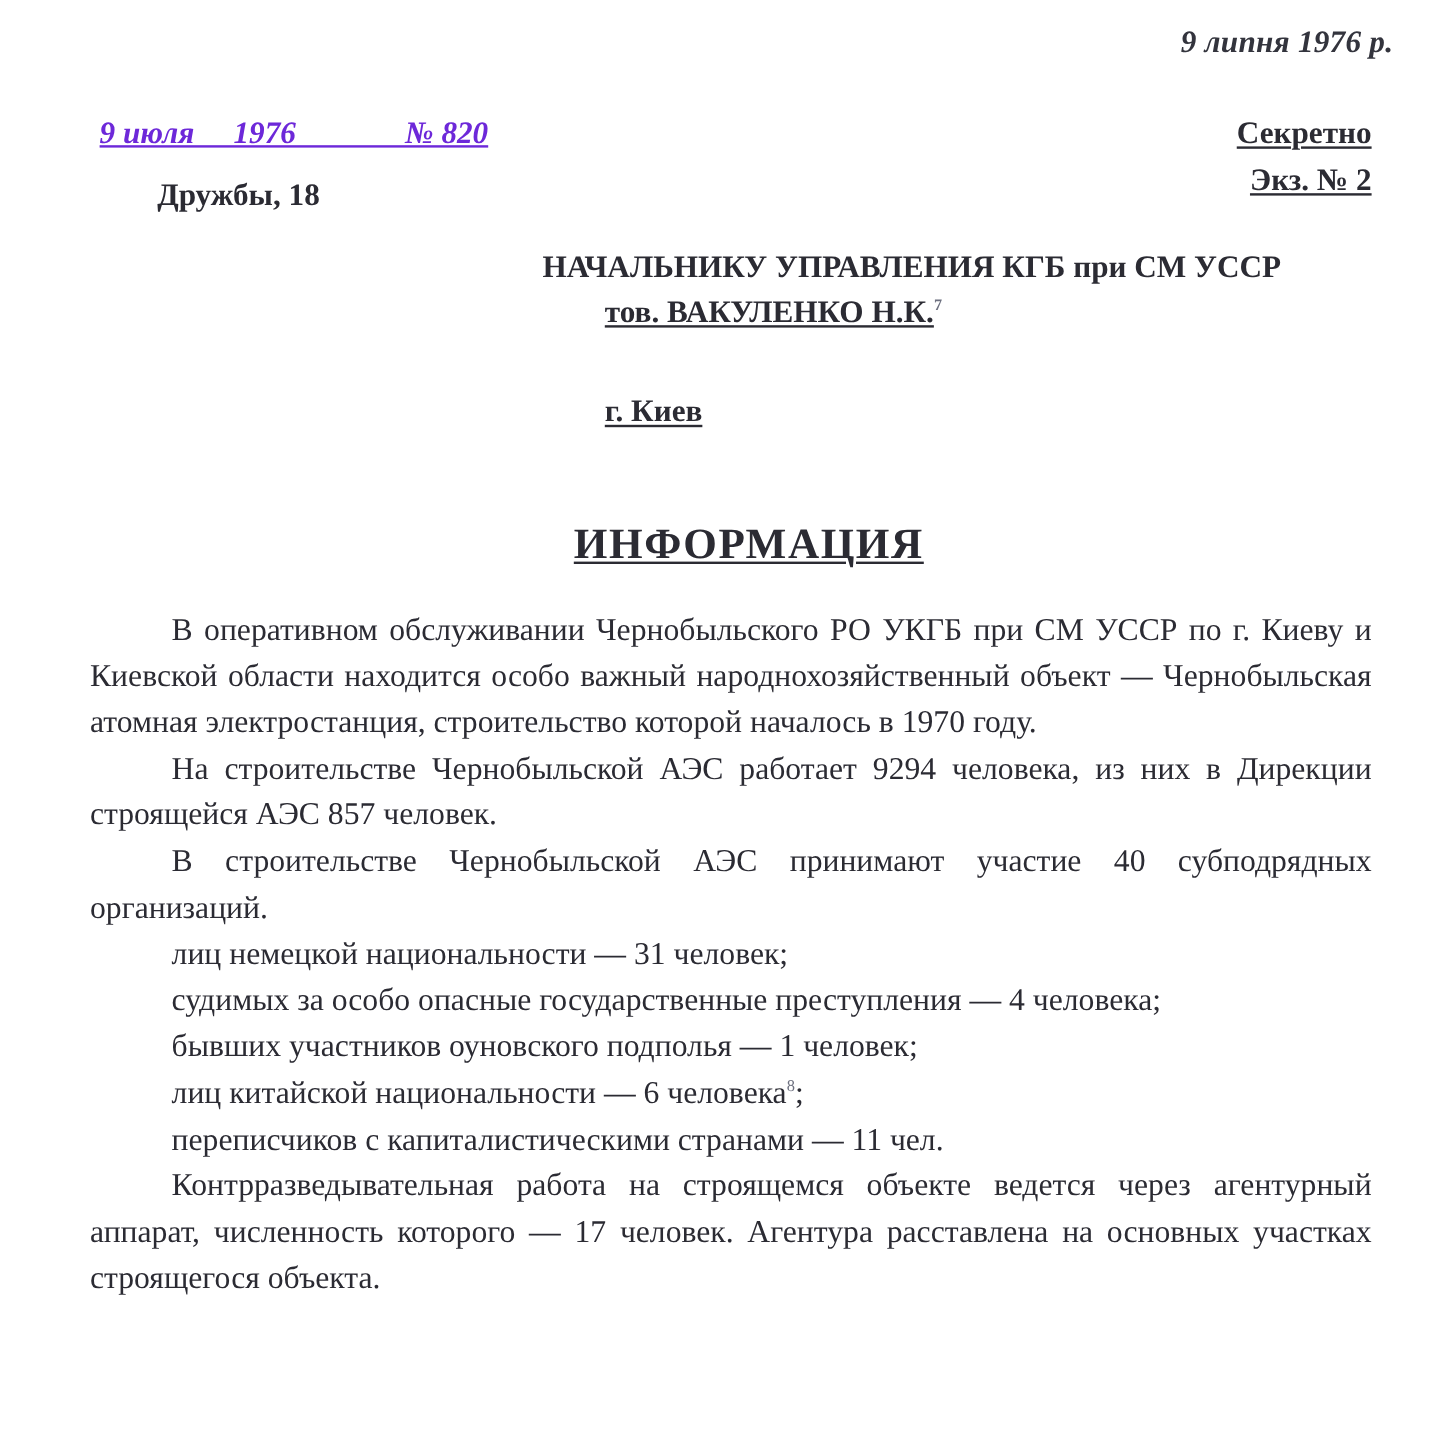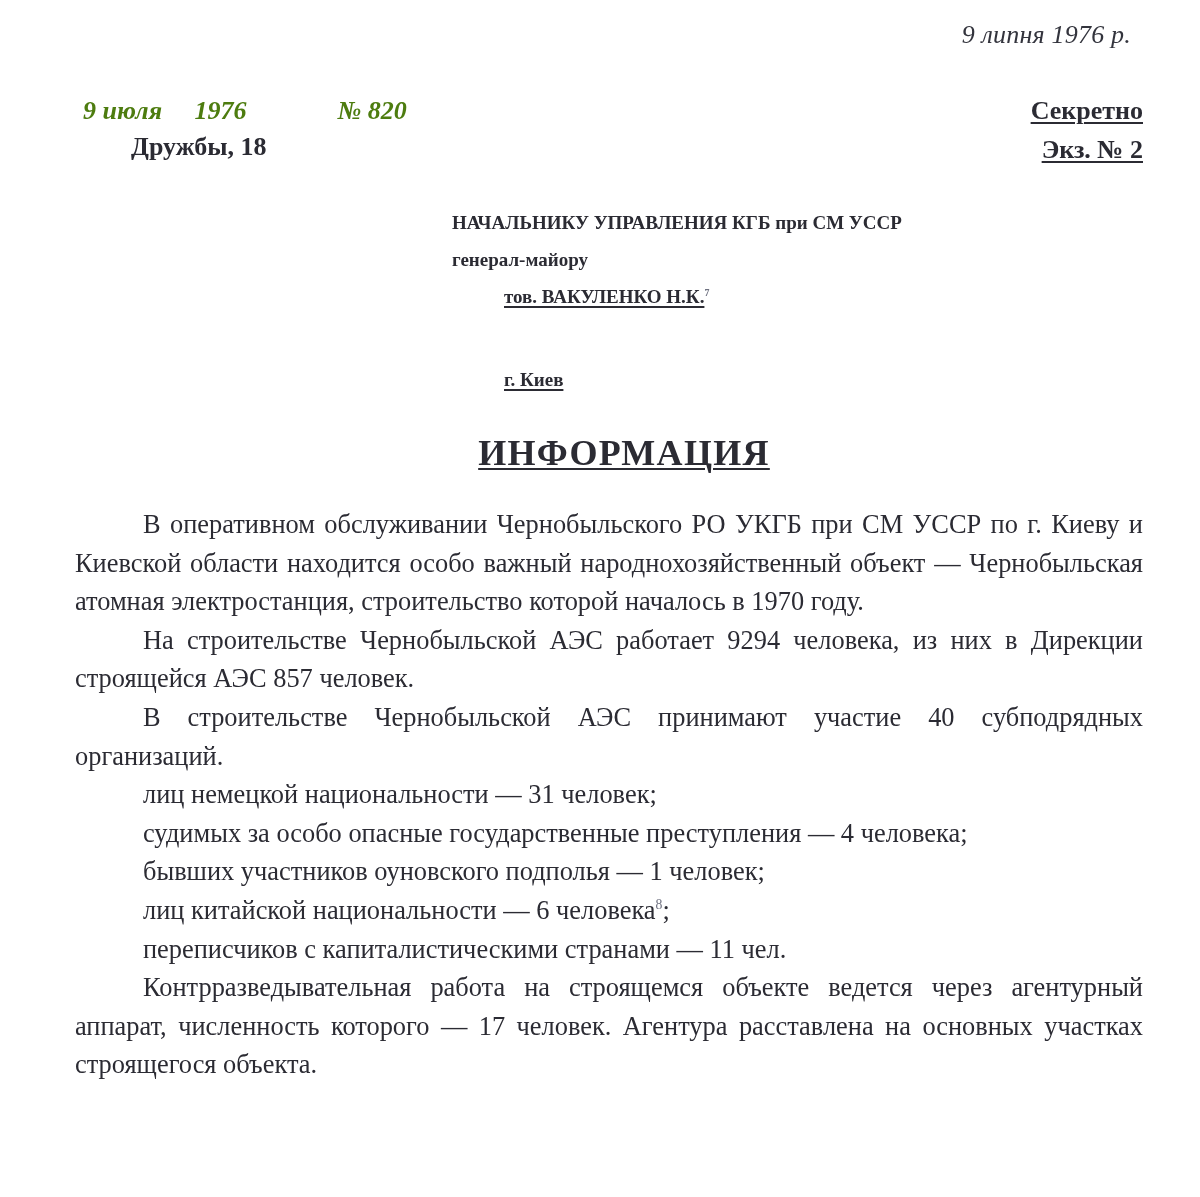--- a/index.html
+++ b/index.html
@@ -23,24 +23,24 @@
     box-sizing: border-box;
     padding: 0;
   }
   .ul      { text-decoration: underline; text-decoration-thickness: 2px; text-underline-offset: 3px; }
   .sup     { font-size: 0.52em; vertical-align: super; line-height: 0; color: #6e7180; }
 
   
   .dateline-top {
     position: absolute;
     top: 20px;
-    right: 69px;
+    right: 39px;
     font-size: 26px;
     font-style: italic;
-    font-weight: 400;
+    font-weight: 700;
     letter-spacing: 0.2px;
     color: #33343d;
   }
 
   
   .header-band {
     position: absolute;
     top: 96px;
     left: 75px;
     right: 57px;
@@ -50,24 +50,25 @@
     position: absolute;
     top: 0;
     left: 8px;
     width: 620px;
   }
   .hdr-line1 {
     font-size: 26px;
     font-style: italic;
     font-weight: 700;
     white-space: pre;
-    color: #4d7c0f;
+    color: #6d28d9;
+    text-decoration: underline;
   }
   .hdr-line2 {
-    margin-top: 6px;
+    margin-top: 22px;
     margin-left: 48px;
     font-size: 26px;
     font-weight: 600;
     color: #2b2b33;
   }
   .hdr-right {
     position: absolute;
     top: 0;
     right: 0;
     text-align: right;
@@ -81,21 +82,21 @@
     font-size: 26px;
     font-weight: 700;
   }
 
   
   .addressee {
     position: absolute;
     top: 204px;
     left: 452px;
     width: 700px;
-    font-size: 19px;
+    font-size: 26px;
     line-height: 37px;
     color: #2b2b33;
   }
   .addr-l1, .addr-l2 { font-weight: 600; }
   .addr-l3 { font-weight: 600; }
   .addr-l4 { margin-left: 52px; font-weight: 600; }
   .addr-l5 { margin-left: 52px; font-weight: 600; margin-top: 46px; }
 
   
   .doc-title {
@@ -151,21 +152,20 @@
         <span class="ul">Секретно</span>
       </div>
       <div class="hdr-copy">
         <span class="ul">Экз. № 2</span>
       </div>
     </div>
   </div>
 
   <div class="addressee">
     <div class="addr-l1">НАЧАЛЬНИКУ УПРАВЛЕНИЯ КГБ при СМ УССР</div>
-    <div class="addr-l3">генерал-майору</div>
     <div class="addr-l4">
       <span class="ul">тов. ВАКУЛЕНКО Н.К.</span><span class="sup">7</span>
     </div>
     <div class="addr-l5">
       <span class="ul">г. Киев</span>
     </div>
   </div>
 
   <div class="doc-title">
     <span class="ul">ИНФОРМАЦИЯ</span>

